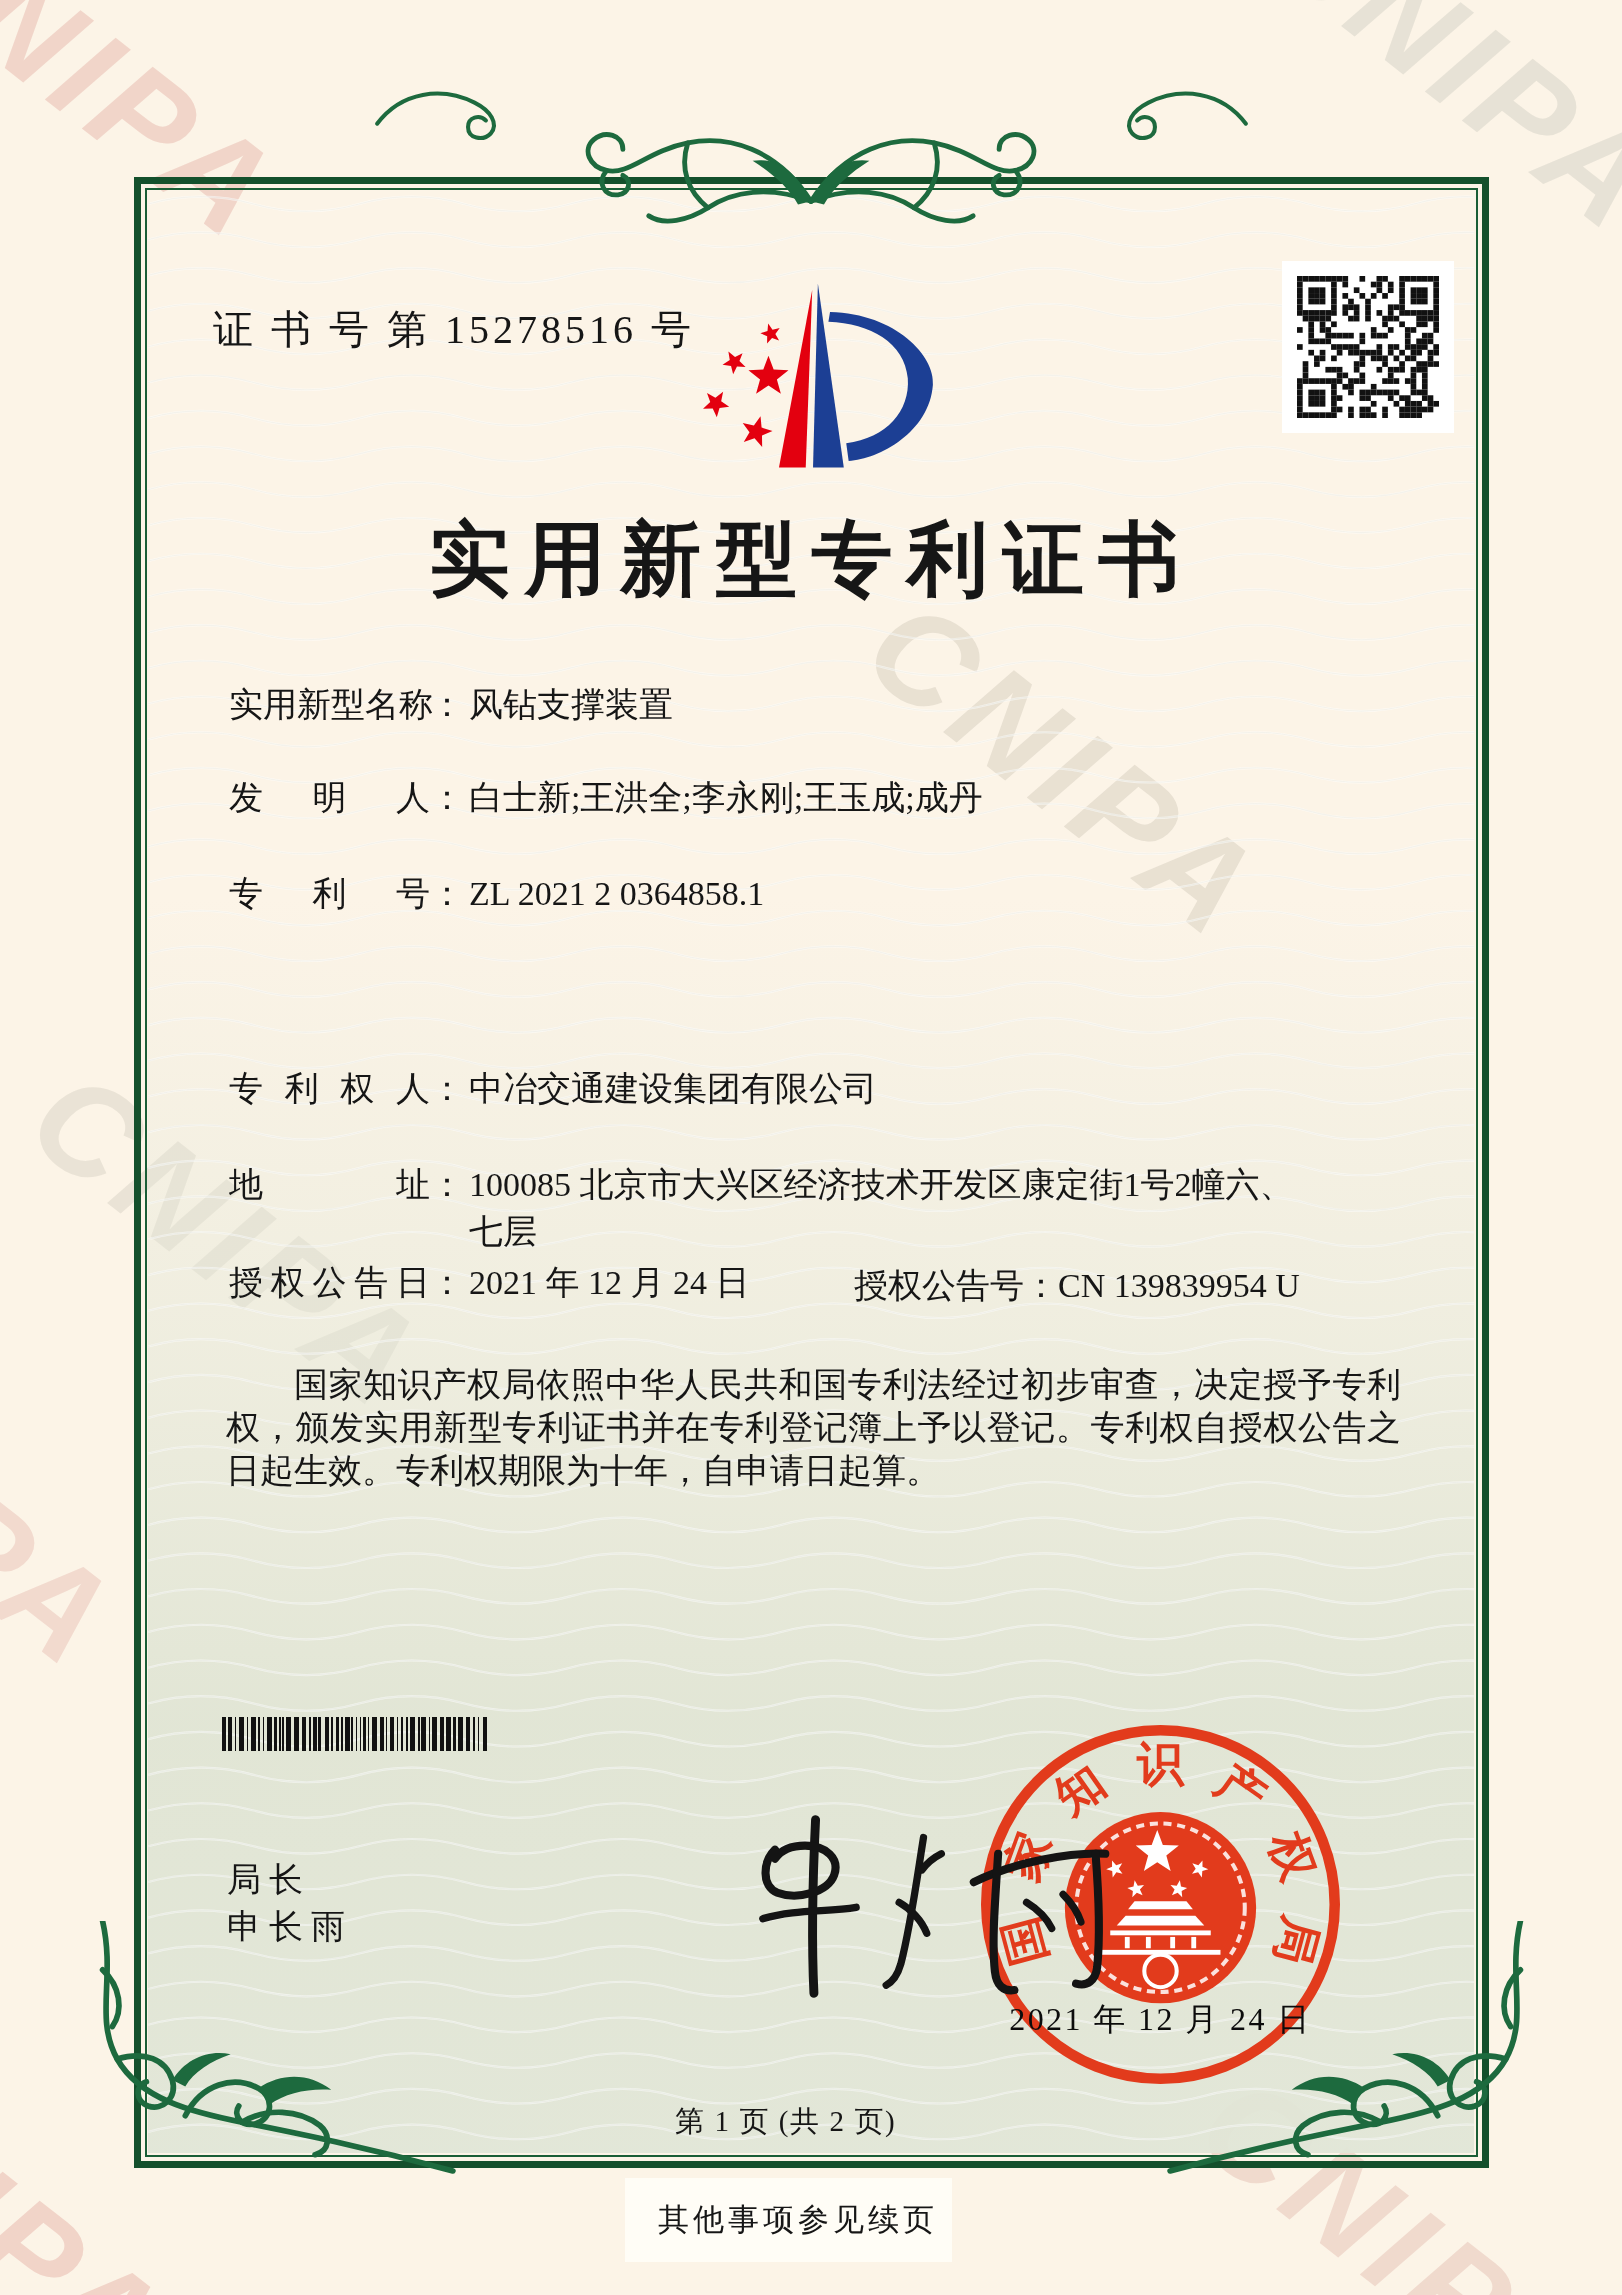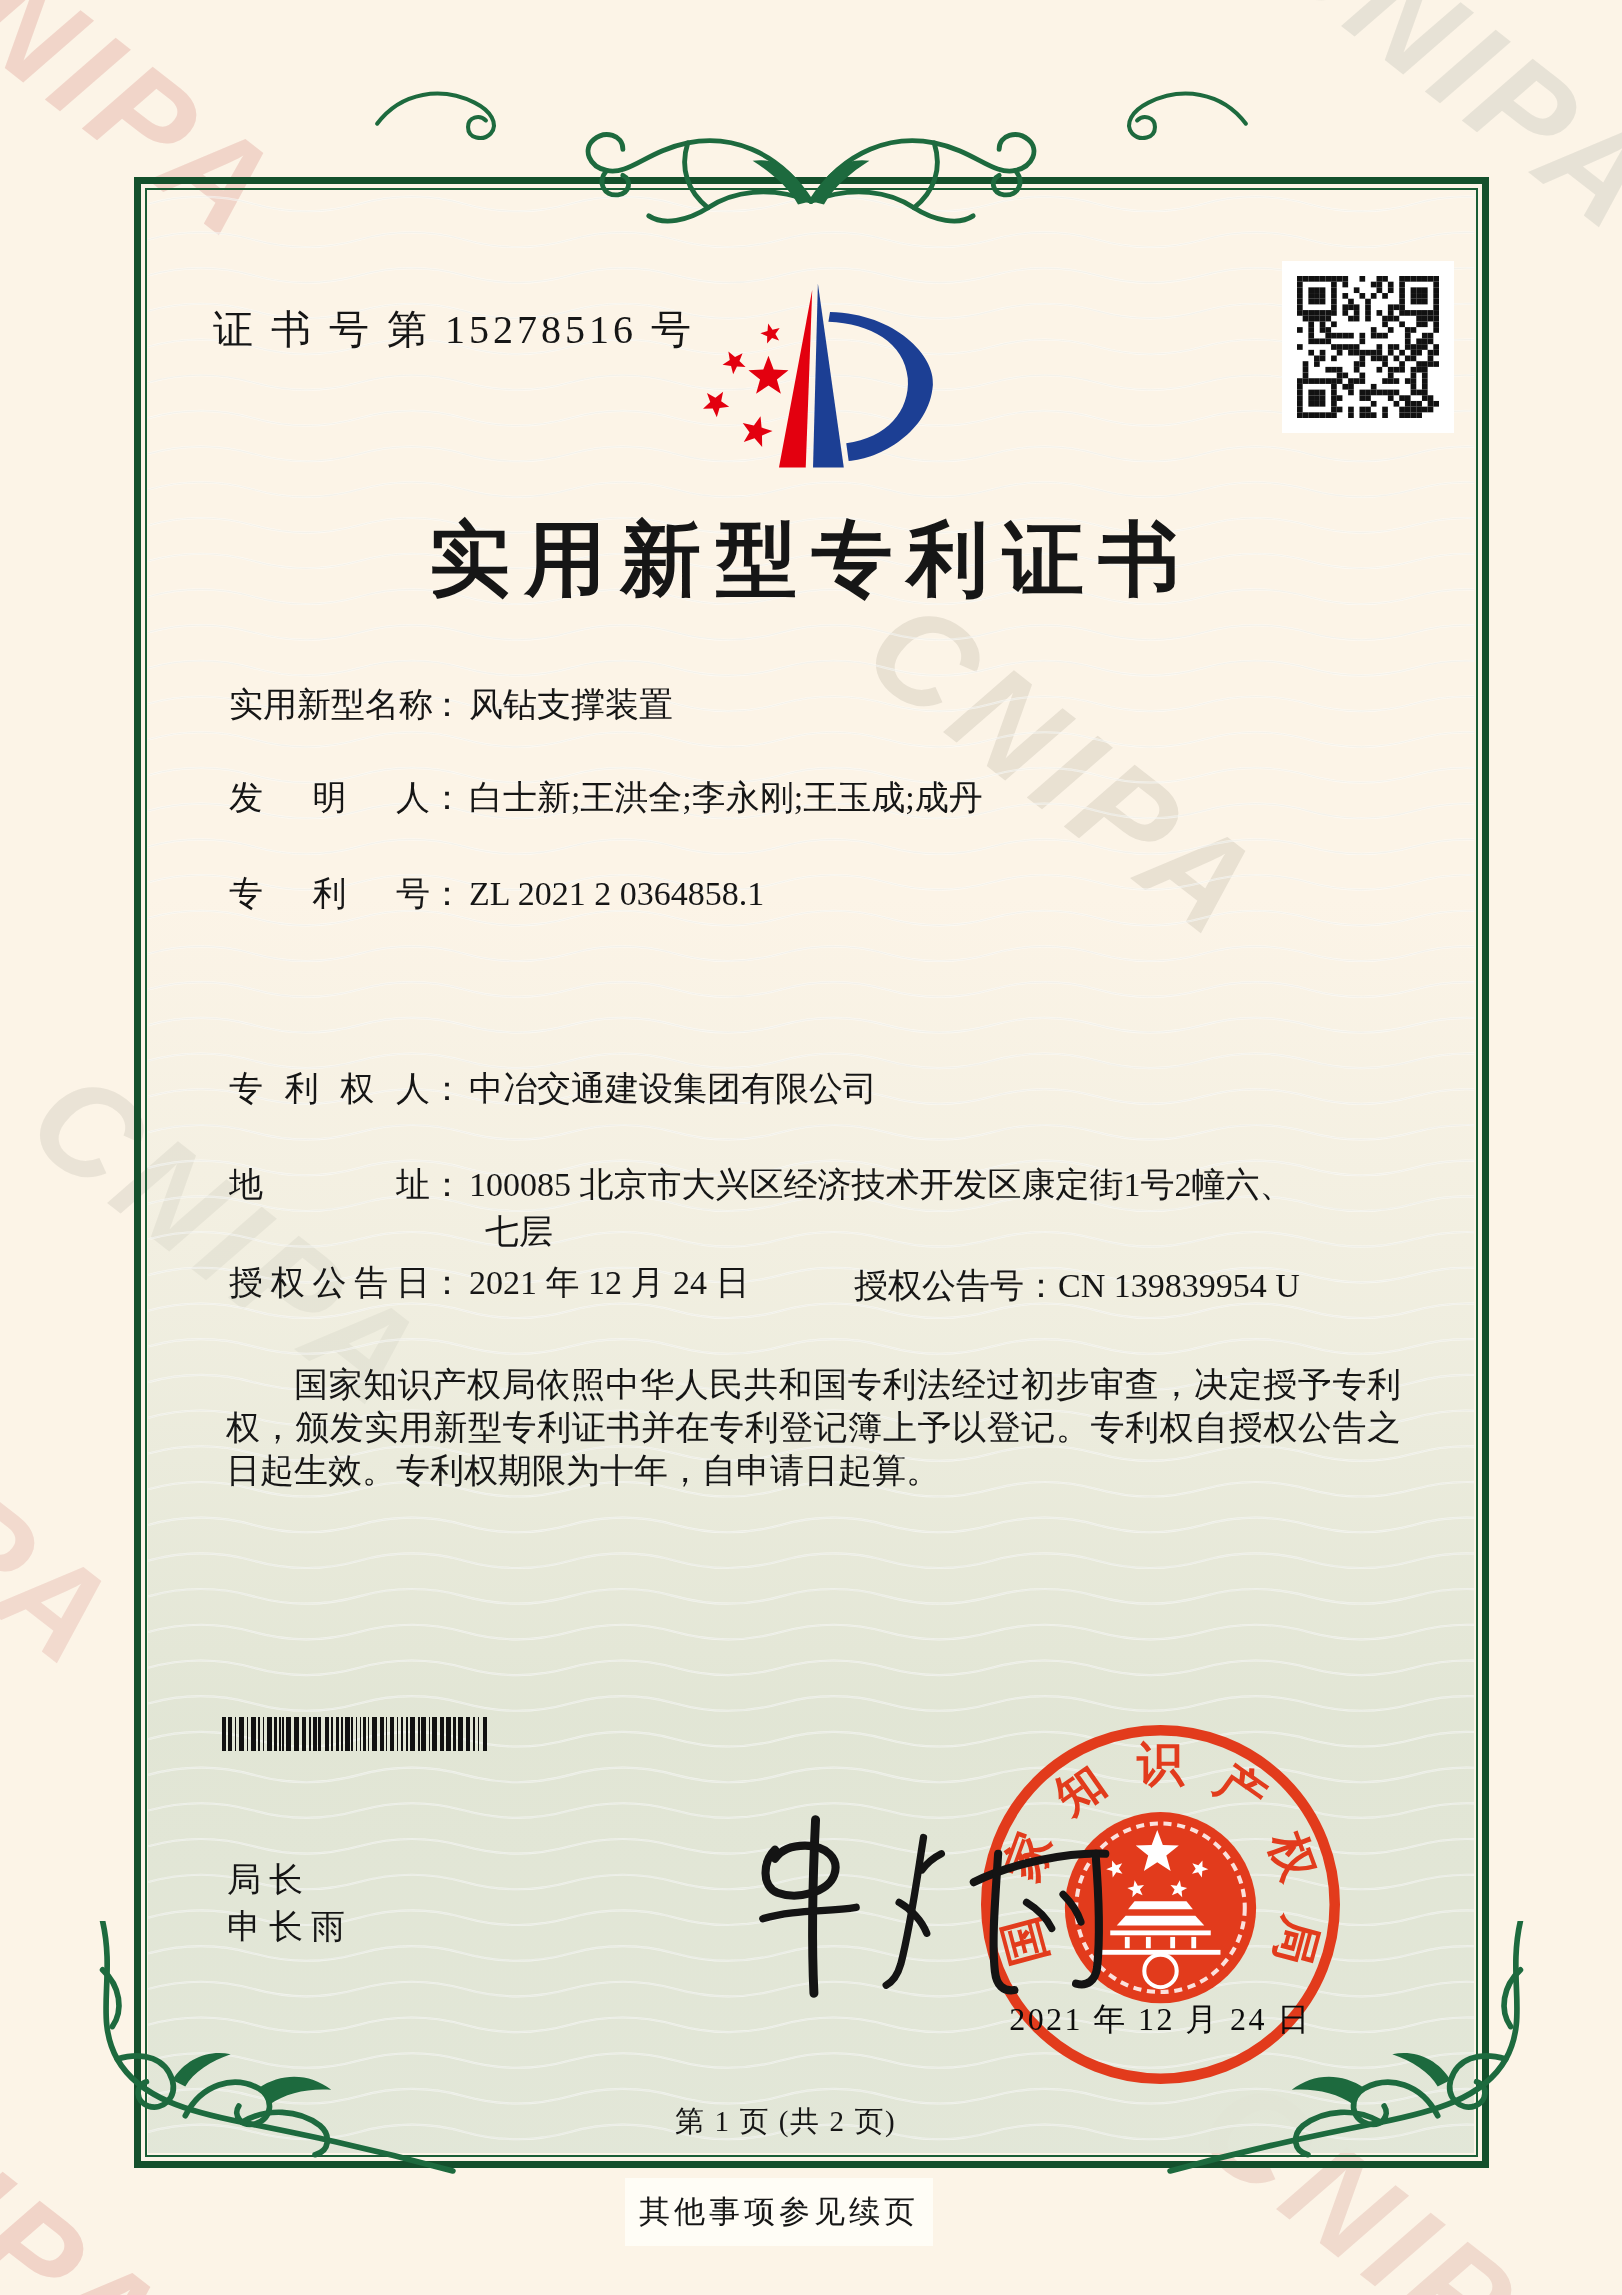--- a/index.html
+++ b/index.html
@@ -21,29 +21,29 @@
   .orn{position:absolute;z-index:4;}
   .z5{z-index:5;}
   .z6{z-index:6;}
   
   .cert-no{left:213px;top:302px;font-size:40px;letter-spacing:4px;white-space:nowrap;}
   .title{left:50%;top:506px;transform:translateX(-50%);font-size:81px;font-weight:bold;
          letter-spacing:14.6px;white-space:nowrap;}
   .row{left:229px;font-size:34px;line-height:1.15;white-space:nowrap;}
   .row .lbl{display:inline-block;width:201px;text-align:justify;text-align-last:justify;}
   .row .val{margin-left:4.9px;}
-  .addr2{left:469px;top:1209px;font-size:34px;margin-left:16px;}
+  .addr2{left:469px;top:1209px;font-size:34px;}
   .row7b{left:854px;top:1263px;font-size:34px;white-space:nowrap;}
   .body-text{left:226px;top:1331px;width:1175px;font-size:34px;line-height:43px;text-align:justify;margin-top:32px;}
   .body-text p{margin:0;text-indent:2em;}
   .sig-label{left:227px;font-size:34px;letter-spacing:8px;
              font-family:"Liberation Sans","DejaVu Sans",sans-serif;}
   .footer{left:675px;top:2102px;font-size:29px;letter-spacing:1.6px;}
-  .note-box{left:625px;top:2178px;width:308px;height:68px;background:#fffdf6;z-index:5;
-            display:flex;align-items:center;justify-content:center;font-size:31px;letter-spacing:4px;}
+  .note-box{left:625px;top:2178px;width:308px;height:84px;background:#fffdf6;z-index:5;
+            display:flex;align-items:center;justify-content:center;font-size:31px;letter-spacing:4px;padding-left:19px;}
   .qr-box{left:1282px;top:261px;width:172px;height:172px;background:#ffffff;z-index:5;}
   .seal-date{left:966px;top:1998px;width:389px;text-align:center;font-size:32px;
              letter-spacing:2.4px;color:#0c0c0c;z-index:6;}
   .barcode{left:222px;top:1717px;height:34px;display:flex;align-items:stretch;z-index:5;}
   .barcode div{background:#111;}
 </style>
 </head>
 <body>
 
 <div class="page">

